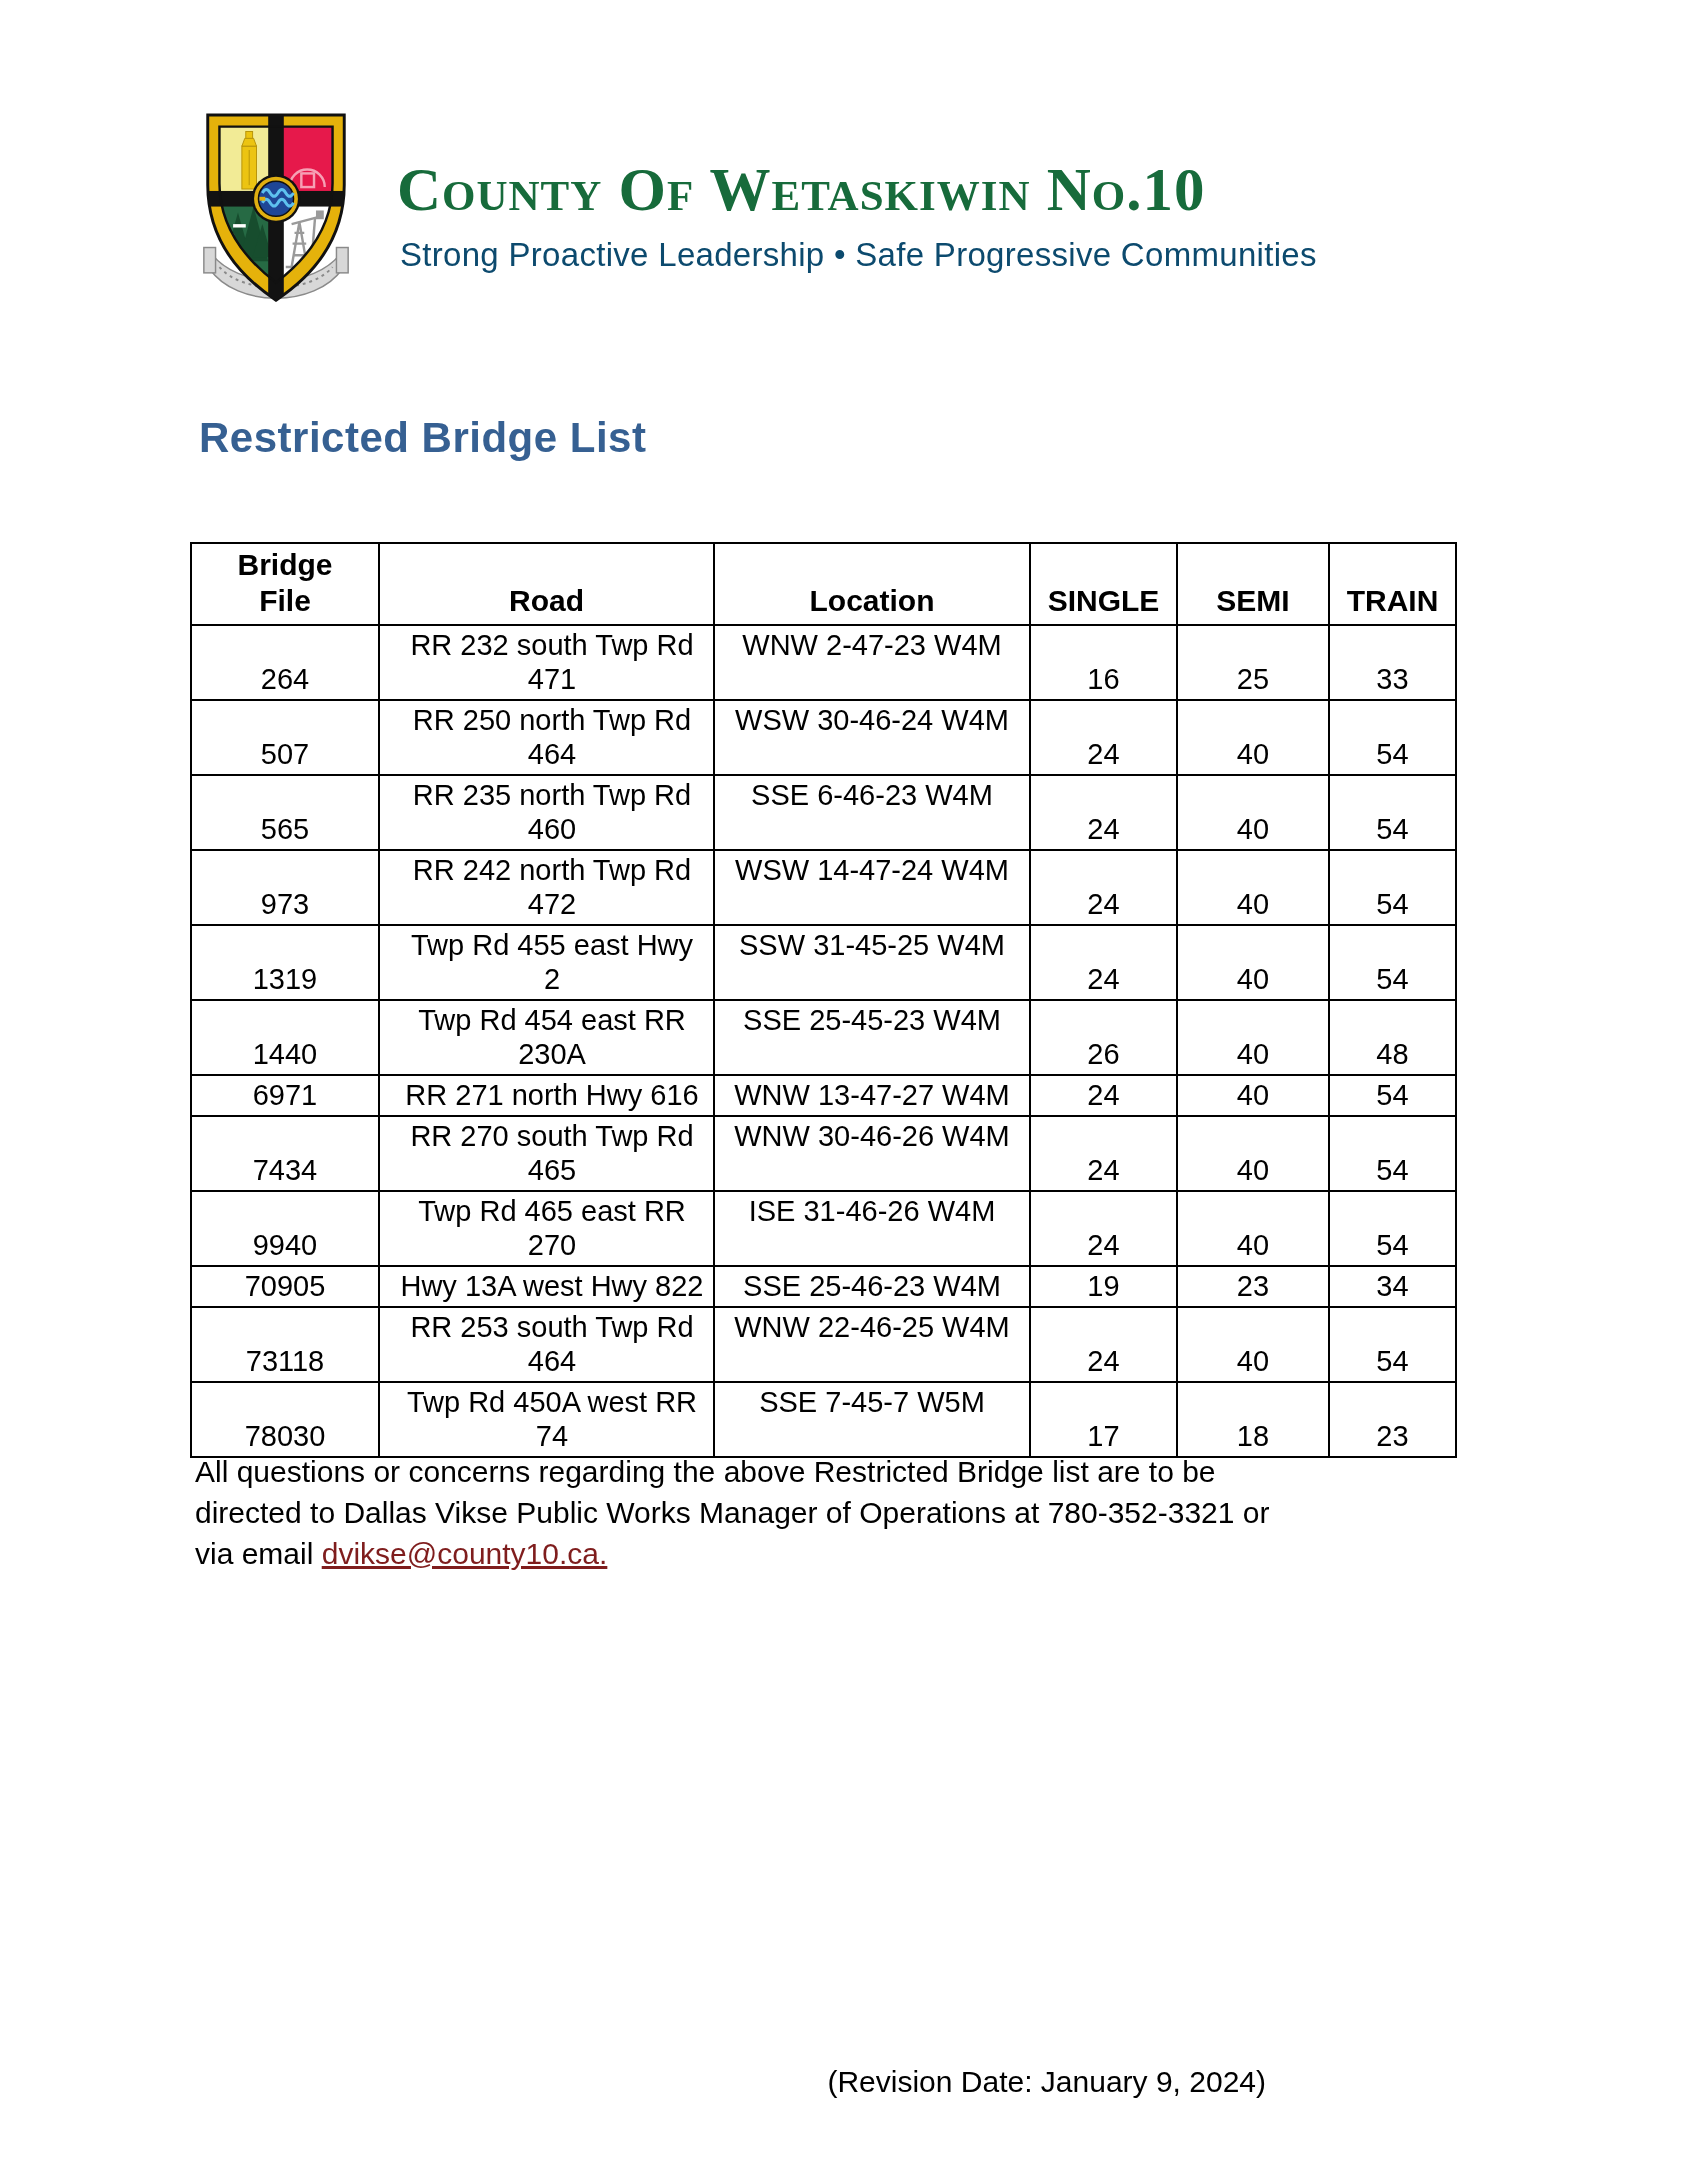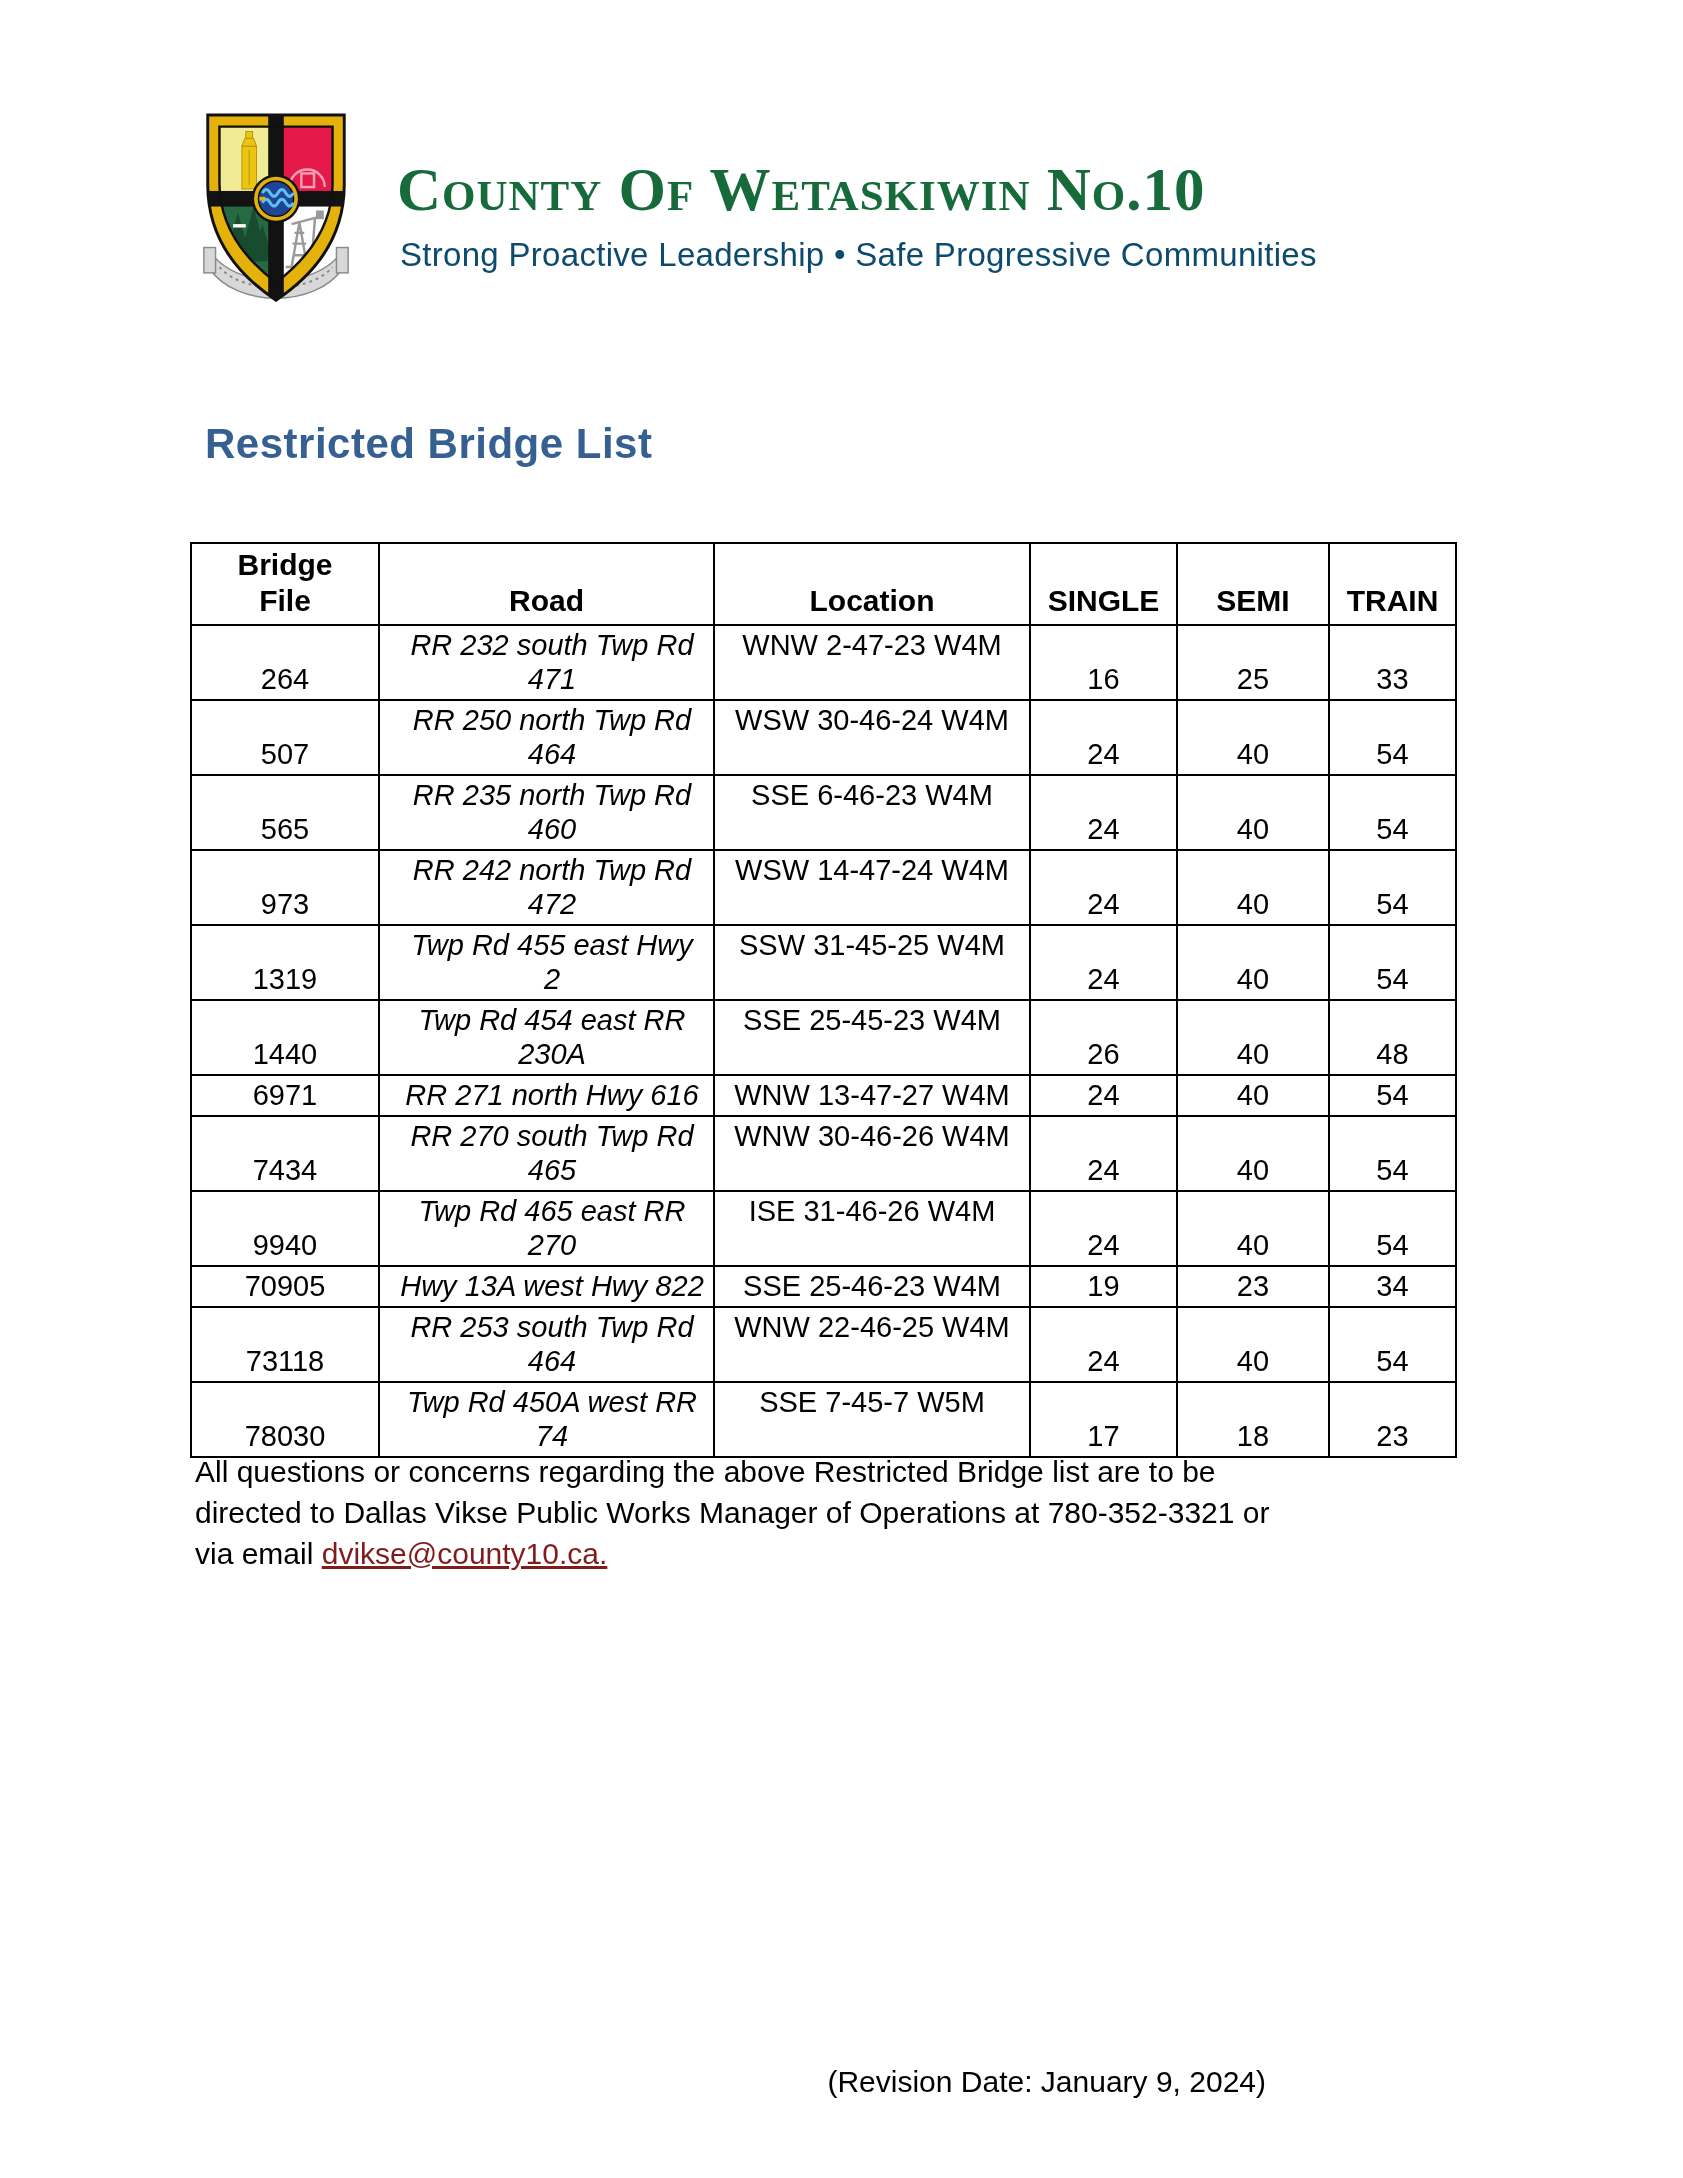--- a/index.html
+++ b/index.html
@@ -46,21 +46,21 @@
     letter-spacing: 0.3px;
     color: #0c4a6e;
     white-space: nowrap;
   }
 
   
   .doc-title {
     position: absolute;
     left: 195px;
     top: 410px;
-    margin: 10px;
+    margin: 4px;
     font-size: 42px;
     font-weight: bold;
     letter-spacing: 0.5px;
     color: #366092;
   }
 
   
   table.bridge-table {
     position: absolute;
     left: 190px;
@@ -81,21 +81,21 @@
     vertical-align: bottom;
     padding: 3px 4px 5px 4px;
     text-align: center;
   }
   .hdr-file-inner { max-width: 103px; margin: 0 auto; }
   .bridge-table td {
     font-size: 29px;
     line-height: 34px;
     padding: 2px 4px 3px 4px;
   }
-  td.col-road     { vertical-align: top; padding-left: 20px; padding-right: 9px; font-style: italic; }
+  td.col-road     { vertical-align: top; padding-left: 20px; padding-right: 9px; }
   td.col-location { vertical-align: top; }
   td.col-file, td.col-single, td.col-semi, td.col-train { vertical-align: bottom; margin-left: 36px; }
 
   
   .contact {
     position: absolute;
     left: 195px;
     top: 1451px;
     width: 1119px;
     margin: 0;

